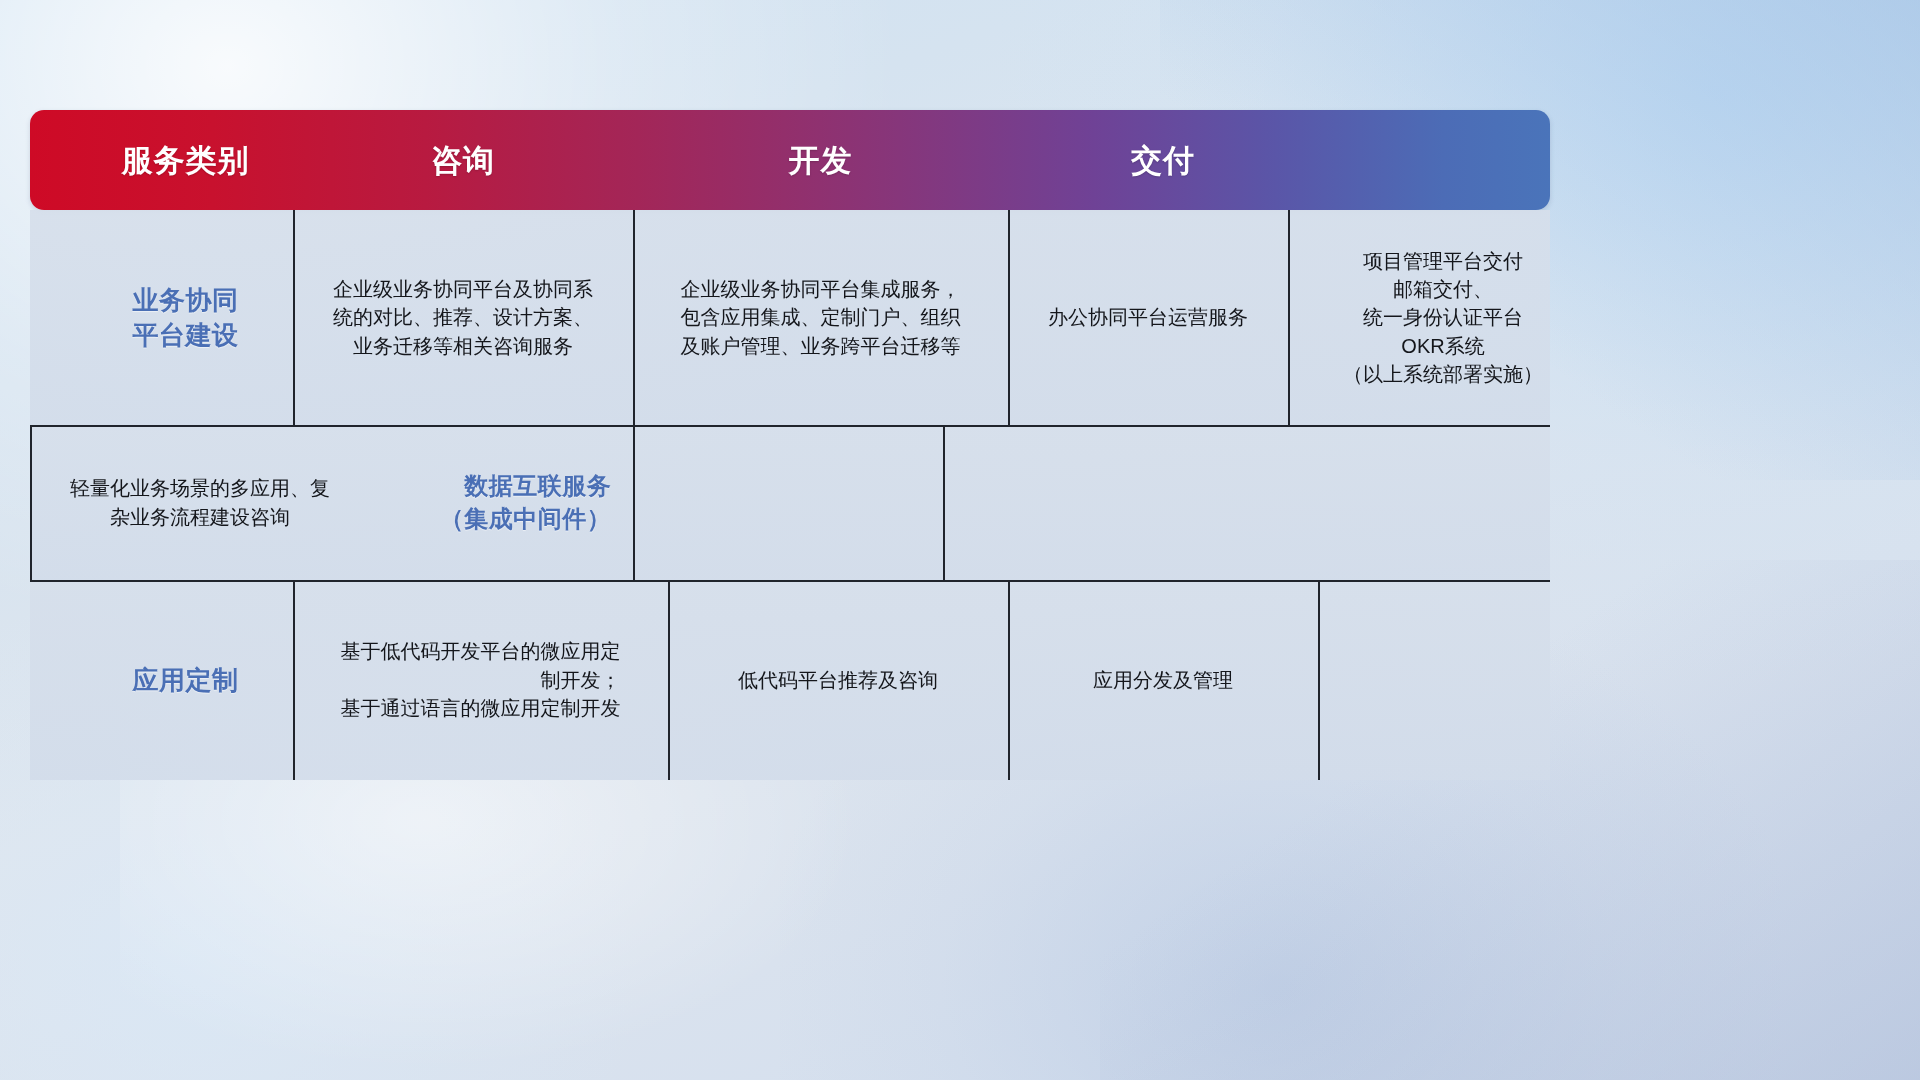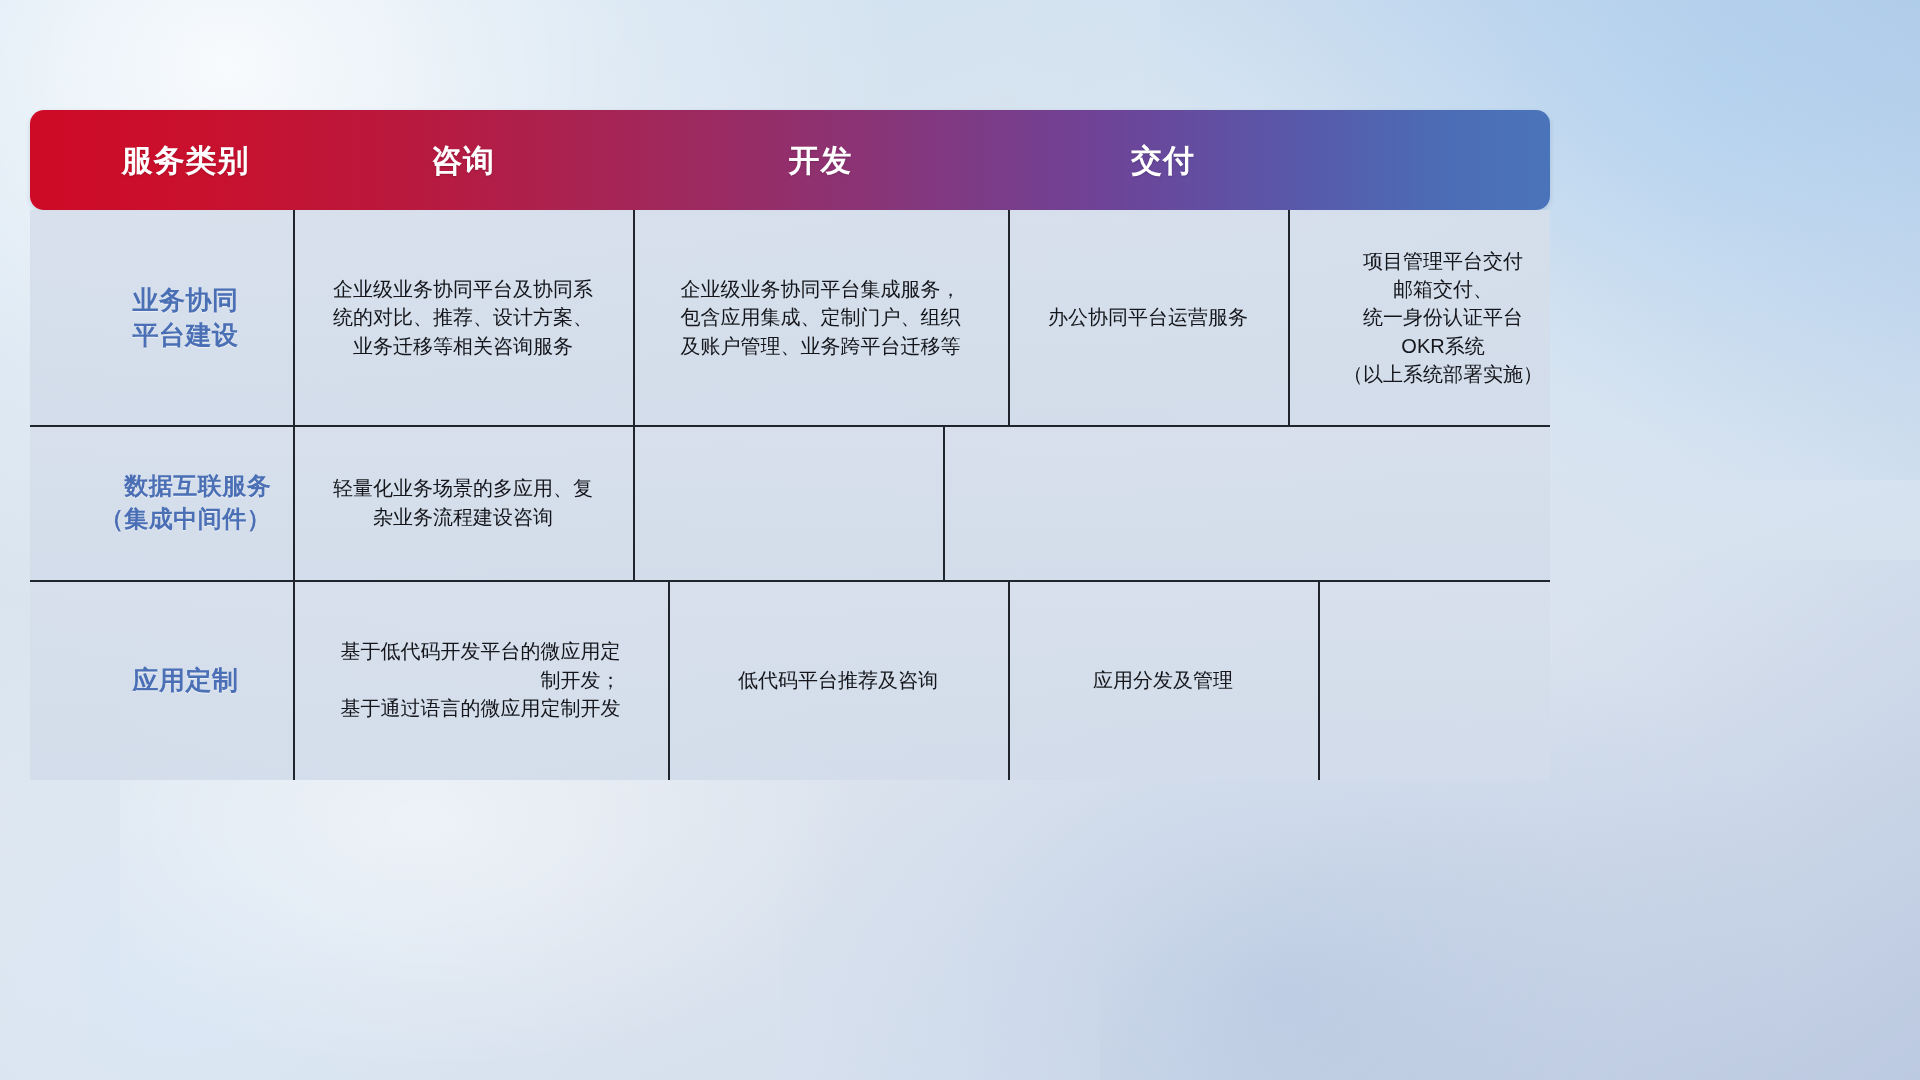--- a/index.html
+++ b/index.html
@@ -147,24 +147,24 @@
 及账户管理、业务跨平台迁移等</div>
       <div class="cell has-left c4">办公协同平台运营服务</div>
       <div class="cell has-left c3">项目管理平台交付
 邮箱交付、
 统一身份认证平台
 OKR系统
 （以上系统部署实施）</div>
     </div>
 
     <div class="t-row r2">
+      <div class="cell has-left c1">轻量化业务场景的多应用、复
+杂业务流程建设咨询</div>
       <div class="cell label small c0">数据互联服务
 （集成中间件）</div>
-      <div class="cell has-left c1">轻量化业务场景的多应用、复
-杂业务流程建设咨询</div>
       <div class="cell has-left c3"></div>
       <div class="cell has-left c4"></div>
     </div>
 
     <div class="t-row r3">
       <div class="cell label c0">应用定制</div>
       <div class="cell has-left c2">基于低代码开发平台的微应用定
 制开发；
 基于通过语言的微应用定制开发</div>
       <div class="cell has-left c1">低代码平台推荐及咨询</div>

